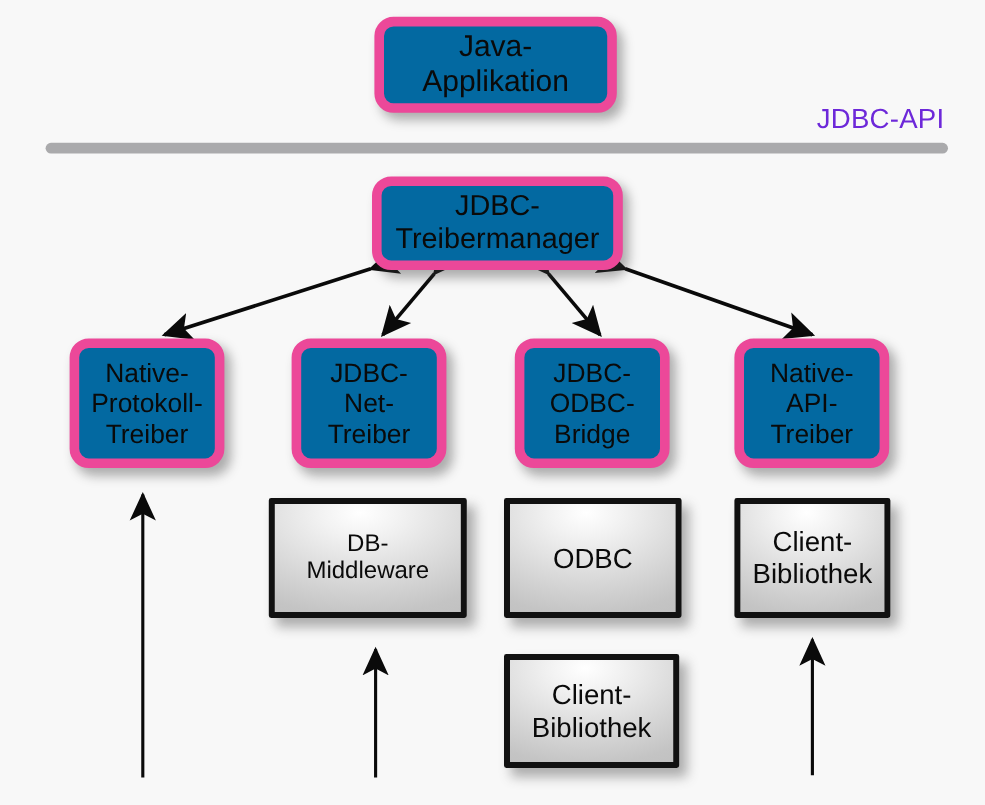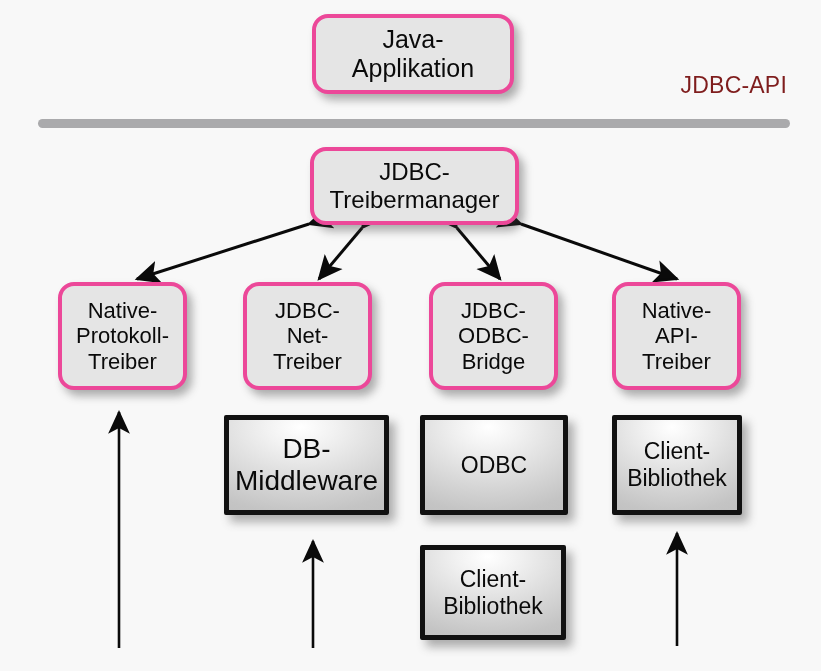--- a/index.html
+++ b/index.html
@@ -33,22 +33,22 @@
     justify-content: center;
     text-align: center;
     color: #0a0a0a;
     line-height: 1.16;
     white-space: pre-line;
     z-index: 5;
   }
 
   
   .node.rounded {
-    background: #e5e5e5;
-    border: 4px solid #ec4899;
+    background: #0369a1;
+    border: 8px solid #ec4899;
     border-radius: 16px;
     box-shadow: 5px 6px 9px rgba(60,60,60,0.40);
   }
 
   
   .node.grayblock {
     border: 5px solid #111111;
     border-radius: 2px;
     background:
       radial-gradient(120% 125% at 46% 8%,
@@ -74,23 +74,23 @@
     width: 752px;
     height: 9px;
     background: #aaaaac;
     border-radius: 5px;
     z-index: 2;
   }
 
   #api-label {
     position: absolute;
     right: 34px;
-    top: 72px;
+    top: 86px;
     font-size: 23px;
-    color: #7f1d1d;
+    color: #6d28d9;
     letter-spacing: 0.2px;
     z-index: 3;
   }
 
   
   #arrows {
     position: absolute;
     left: 0; top: 0;
     width: 821px; height: 671px;
     z-index: 4;
@@ -152,21 +152,21 @@
     <span class="label">JDBC-
 ODBC-
 Bridge</span>
   </div>
   <div class="node rounded" style="left: 612px; top: 282px; width: 129px; height: 108px; font-size: 22px;">
     <span class="label">Native-
 API-
 Treiber</span>
   </div>
 
-  <div class="node grayblock" style="left: 224px; top: 415px; width: 165px; height: 100px; font-size: 28px;">
+  <div class="node grayblock" style="left: 224px; top: 415px; width: 165px; height: 100px; font-size: 20px;">
     <span class="label">DB-
 Middleware</span>
   </div>
   <div class="node grayblock" style="left: 420px; top: 415px; width: 148px; height: 100px; font-size: 23px;">
     <span class="label">ODBC</span>
   </div>
   <div class="node grayblock" style="left: 612px; top: 415px; width: 130px; height: 100px; font-size: 23px;">
     <span class="label">Client-
 Bibliothek</span>
   </div>

